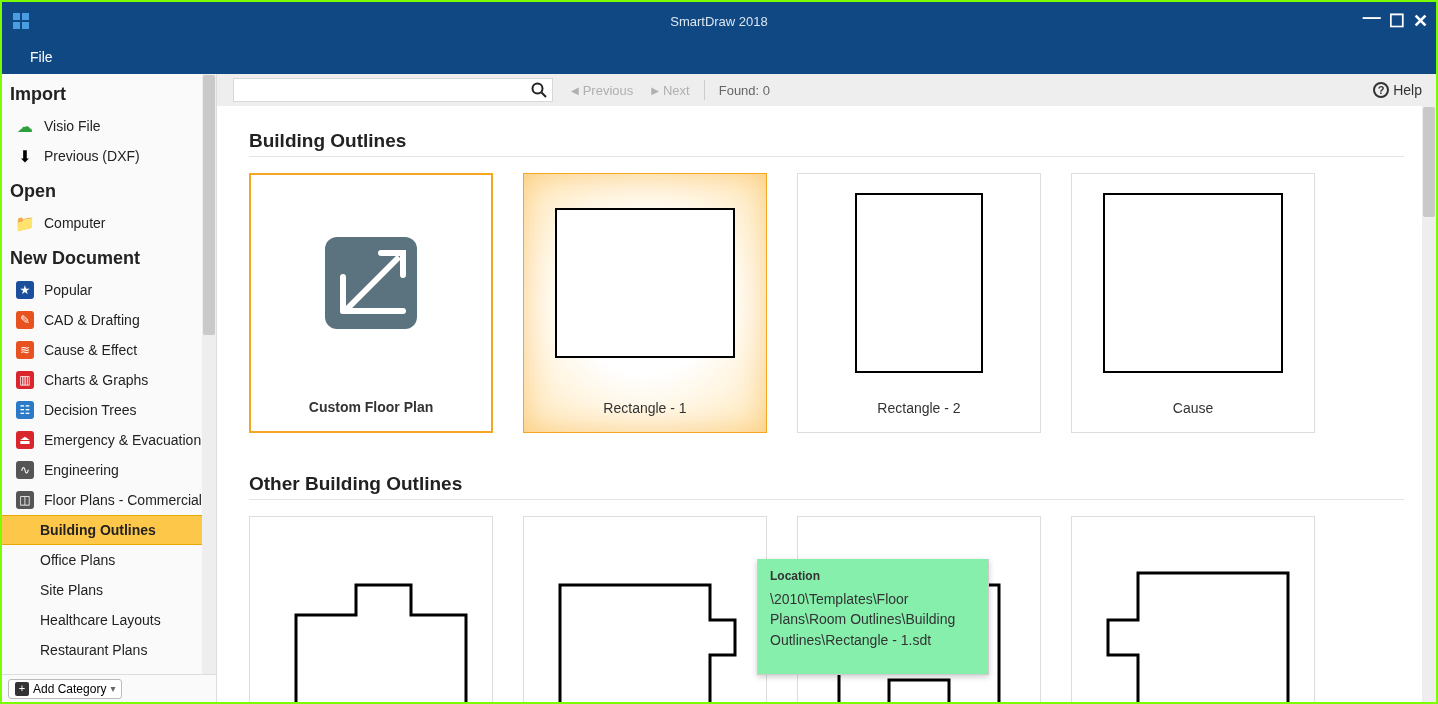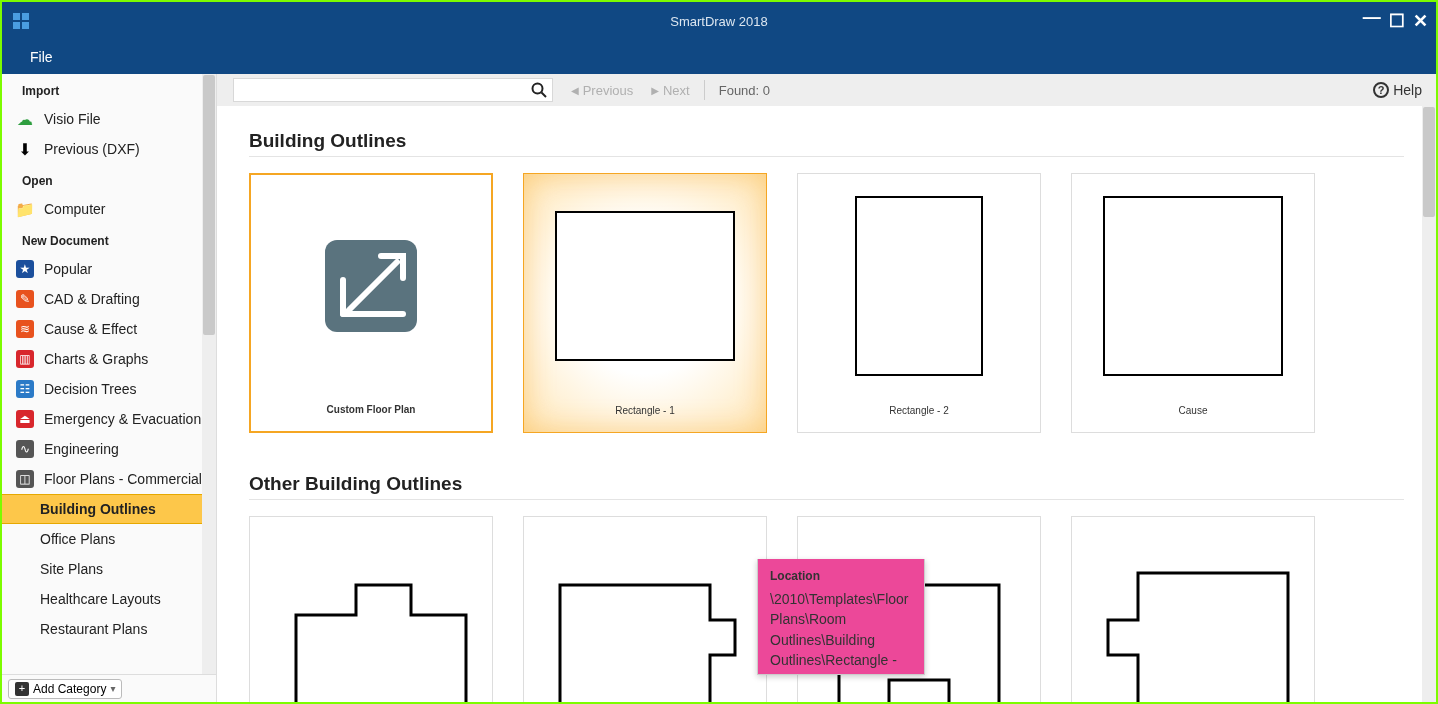--- a/index.html
+++ b/index.html
@@ -18,21 +18,21 @@
 .menubar .menu-item { color: #fff; font-size: 14px; cursor: pointer; }
 
 
 .main { display: flex; height: calc(704px - 4px - 38px - 34px); background: #fafafa; }
 
 
 .sidebar-wrap { width: 215px; display: flex; flex-direction: column; border-right: 1px solid #ddd; background: #fafafa; }
 .sidebar { flex: 1; overflow: hidden; position: relative; padding-bottom: 4px; }
 .sb-scroll { position: absolute; right: 0; top: 0; width: 14px; height: 100%; background: #eee; }
 .sb-scroll-thumb { position: absolute; right: 1px; top: 1px; width: 12px; height: 260px; background: #c9c9c9; border-radius: 2px; }
-.sb-section { font-weight: 700; font-size: 12px; color: #222; padding: 10px 0 6px 20px; }
+.sb-section { font-weight: 700; font-size: 18px; color: #222; padding: 10px 0 6px 8px; }
 .sb-item { display: flex; align-items: center; gap: 10px; height: 30px; padding-left: 14px; font-size: 14px; color: #222; cursor: pointer; }
 .sb-item .ic { width: 18px; height: 18px; display: inline-flex; align-items: center; justify-content: center; border-radius: 3px; font-size: 12px; color: #fff; }
 .sb-sub { padding-left: 38px; height: 30px; display: flex; align-items: center; font-size: 14px; color: #222; cursor: pointer; }
 .sb-sub.selected { background: #fdc74a; font-weight: 700; border-top: 1px solid #e6a800; border-bottom: 1px solid #e6a800;}
 .add-cat { height: 28px; border-top: 1px solid #ddd; display: flex; align-items: center; padding: 0 6px; background: #fafafa; }
 .add-cat-btn { display: flex; align-items: center; gap: 4px; background: #fff; border: 1px solid #bbb; border-radius: 3px; padding: 2px 6px; font-size: 12px; cursor: pointer; }
 
 
 .content-wrap { flex: 1; display: flex; flex-direction: column; background: #eee; }
 .toolbar { height: 32px; background: #eee; display: flex; align-items: center; font-size: 13px; color: #888; }
@@ -47,28 +47,28 @@
 .g-scroll { position: absolute; right: 0; top: 0; width: 14px; height: 100%; background: #eee; }
 .g-scroll-thumb { position: absolute; right: 1px; top: 1px; width: 12px; height: 110px; background: #c9c9c9; border-radius: 2px; }
 
 .section-title { font-size: 19px; font-weight: 700; color: #222; margin-bottom: 4px; }
 .hr { height: 1px; background: #e4e4e4; margin-bottom: 16px; }
 .cards { display: flex; gap: 30px; margin-bottom: 40px; }
 .card { width: 244px; height: 260px; border: 1px solid #ddd; background: #fff; display: flex; flex-direction: column; align-items: center; justify-content: flex-end; padding-bottom: 16px; cursor: pointer; position: relative;}
 .card.selected { border: 2px solid #f5a623; }
 .card.hover { border: 1px solid #f5a623; box-shadow: inset 0 0 30px rgba(245,166,35,0.4); background: radial-gradient(circle, #fff 40%, #ffe7b8 100%);}
 .card .thumb { flex: 1; display: flex; align-items: center; justify-content: center; width: 100%; }
-.card .label { font-size: 10px; color: #333; margin-top: 8px; }
+.card .label { font-size: 14px; color: #333; margin-top: 8px; }
 .card.selected .label { font-weight: 700; }
 
 .row2 .card { height: 200px; border: 1px solid #ddd; padding-bottom: 0;}
 .row2 .thumb { align-items: flex-end; padding-bottom: 0;}
 
 
-.tooltip { position: absolute; left: 540px; top: 453px; width: 168px; background: #ec4899; border: 1px solid #ccc; border-top: none; box-shadow: 0 2px 6px rgba(0,0,0,0.2); padding: 10px 12px 12px 12px; font-size: 14px; overflow: hidden; height: 116px;}
+.tooltip { position: absolute; left: 540px; top: 453px; width: 232px; background: #86efac; border: 1px solid #ccc; border-top: none; box-shadow: 0 2px 6px rgba(0,0,0,0.2); padding: 10px 12px 12px 12px; font-size: 14px; overflow: hidden; height: 116px;}
 .tooltip .tt-h { font-size: 12px; font-weight: 700; color: #333; margin-bottom: 6px; }
 .tooltip .tt-b { color: #333; line-height: 1.45; }
 
 svg { display: block; }
 </style>
 </head>
 <body>
 
 <div class="titlebar">
   <div class="logo">

